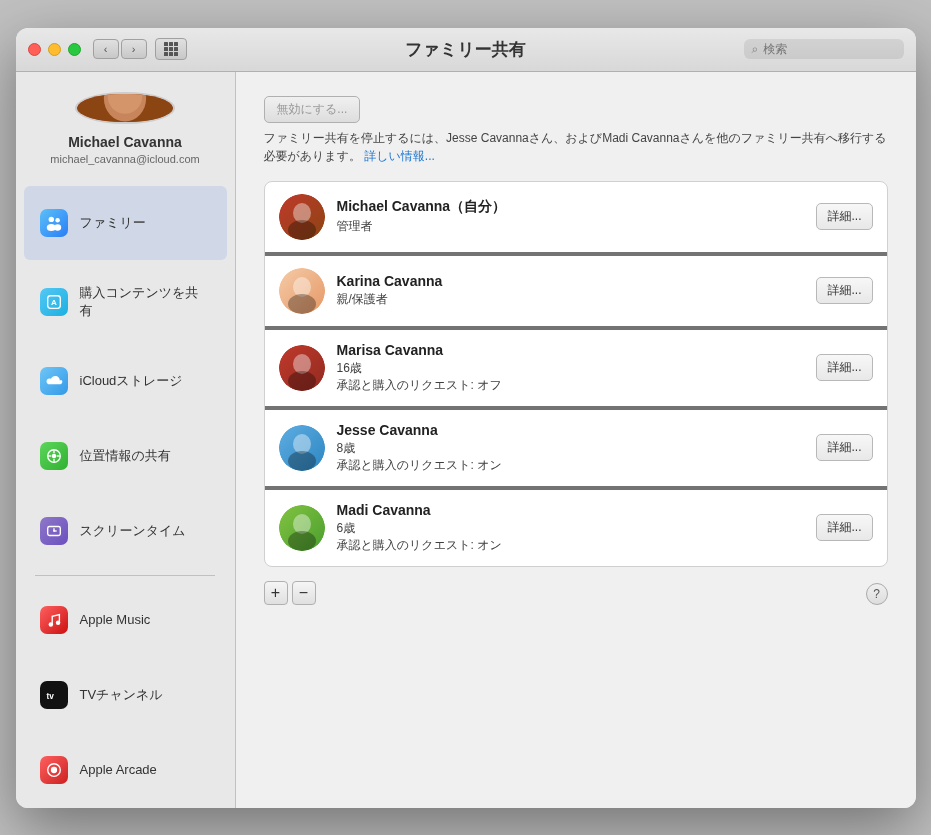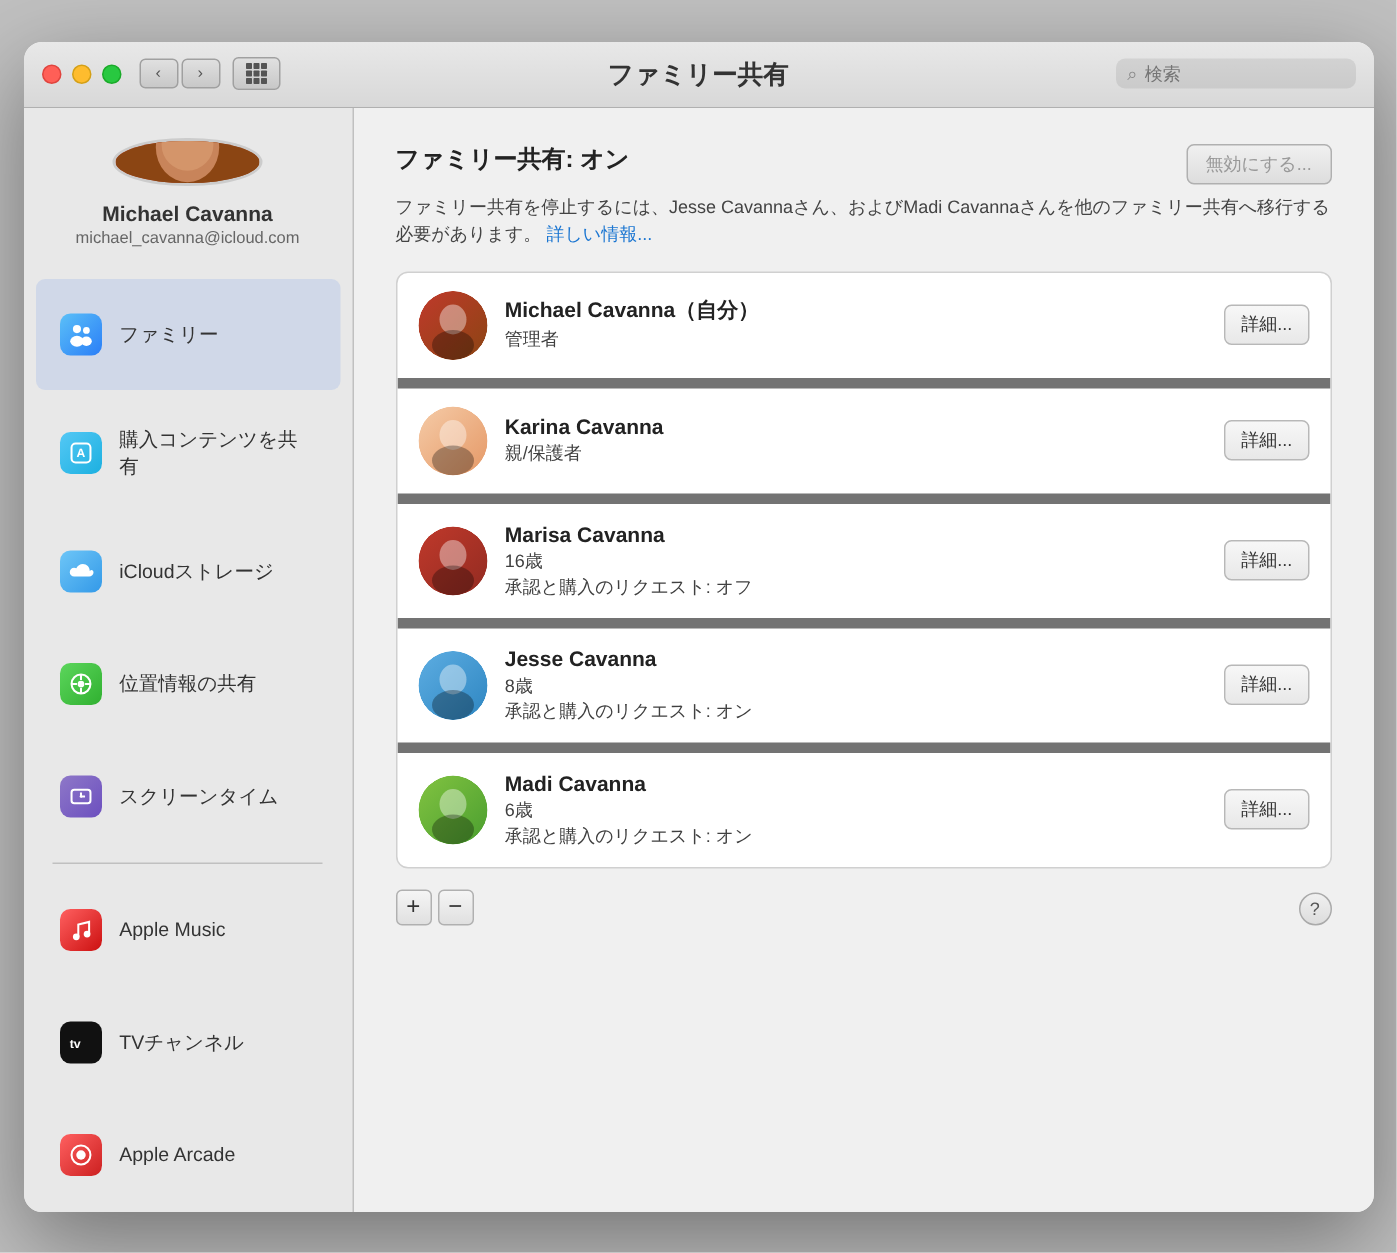--- a/index.html
+++ b/index.html
@@ -226,21 +226,21 @@
       background: white;
       border-radius: 8px;
       border: 1px solid #d0d0d0;
       overflow: hidden;
       margin-bottom: 14px;
     }
     .member-row {
       display: flex;
       align-items: center;
       padding: 12px 14px;
-      border-bottom: 7px solid #737373;
+      border-bottom: 4px solid #737373;
       gap: 12px;
     }
     .member-row:last-child {
       border-bottom: none;
     }
     .member-avatar {
       width: 46px;
       height: 46px;
       border-radius: 50%;
       overflow: hidden;
@@ -457,21 +457,20 @@
     <circle cx="10" cy="10" r="1.5" fill="white"></circle>
   </svg>
             </div>
             <span class="sidebar-item-label">Apple Arcade</span>
           </div>
         </div>
     </div>
 
     <div class="main">
       <div class="main-header">
-        <div class="family-title">ファミリー共有: オン</div>
         <button class="disable-btn">無効にする...</button>
       </div>
       <div class="main-desc">
         <span>ファミリー共有を停止するには、Jesse Cavannaさん、およびMadi Cavannaさんを他のファミリー共有へ移行する必要があります。</span>
         <a href="#">詳しい情報...</a>
       </div>
 
       <div class="members-box" id="members-container">
 
       <div class="member-row">

